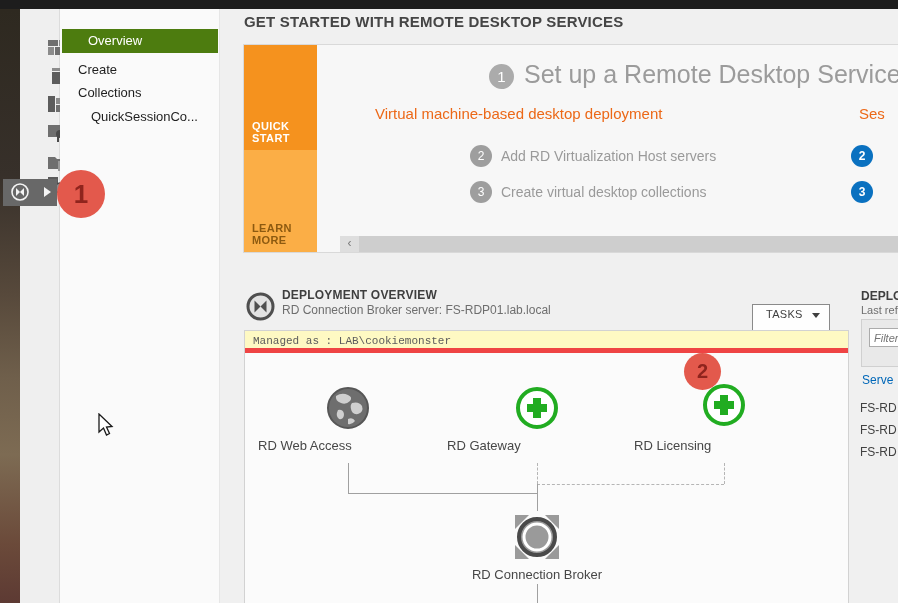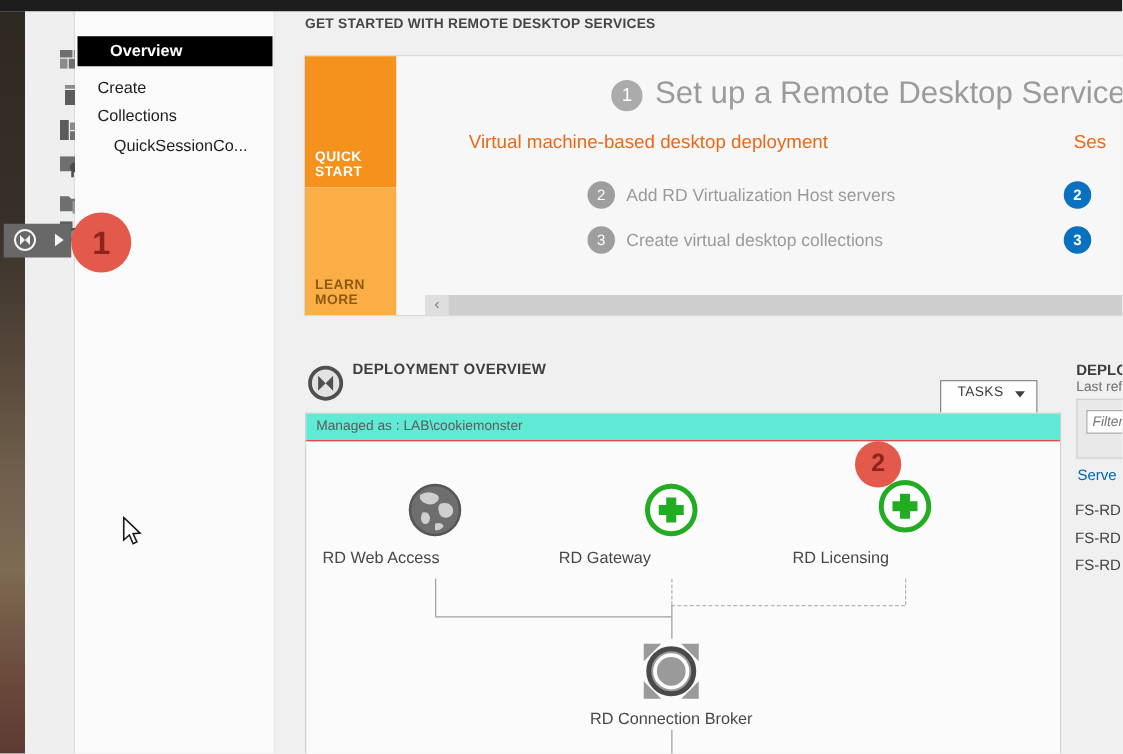--- a/index.html
+++ b/index.html
@@ -20,25 +20,25 @@
   .rds-row .flyout { border-left-color:#f4f4f4; left:41px; top:8px; }
 
   
   .badge { position:absolute; border-radius:50%; background:#E3594C; color:#8f241d; font-weight:bold; text-align:center; z-index:40; }
   .badge-1 { left:57px; top:170px; width:48px; height:48px; line-height:48px; font-size:26px; }
   .badge-2 { left:684px; top:353px; width:37px; height:37px; line-height:37px; font-size:20px; }
 
   
   .nav { position:absolute; left:60px; top:9px; width:160px; height:594px; background:#fafafa; border-right:1px solid #e6e6e6; }
   .nav-item { position:absolute; left:2px; width:156px; height:23px; line-height:23px; font-size:13px; color:#1e1e1e; padding-left:16px; cursor:pointer; white-space:nowrap; }
-  .nav-item.sel { background:#000000; color:#ffffff; padding-left:26px; height:24px; line-height:24px;font-weight:bold; }
+  .nav-item.sel { background:#4d7c0f; color:#ffffff; padding-left:26px; height:24px; line-height:24px; }
   .nav-item.indent { padding-left:29px; }
 
   
-  .page-title { position:absolute; left:244px; top:13px; font-size:11px; font-weight:bold; color:#454545; letter-spacing:.2px; }
+  .page-title { position:absolute; left:244px; top:13px; font-size:15px; font-weight:bold; color:#454545; letter-spacing:.2px; }
 
   
   .qs { position:absolute; left:243px; top:44px; width:677px; height:209px; background:#f7f7f7; border:1px solid #d9d9d9; }
   .qs-tab { position:absolute; left:0; width:73px; }
   .qs-tab-quick { top:0; height:105px; background:#F5921E; }
   .qs-tab-learn { top:105px; height:102px; background:#FBAE46; }
   .qs-tab-label { position:absolute; left:8px; bottom:6px; font-size:11px; font-weight:bold; letter-spacing:.4px; }
   .qs-tab-quick .qs-tab-label { color:#ffffff; }
   .qs-tab-learn .qs-tab-label { color:#8d5a10; }
   .step-circle { position:absolute; border-radius:50%; background:#9e9e9e; color:#ffffff; text-align:center; }
@@ -59,21 +59,21 @@
   
   .do-icon { position:absolute; left:246px; top:292px; width:29px; height:29px; }
   .do-title { position:absolute; left:282px; top:288px; font-size:12px; font-weight:bold; color:#3f3f3f; letter-spacing:.2px; }
   .do-subtitle { position:absolute; left:282px; top:303px; font-size:12px; color:#6e6e6e; }
   .tasks-btn { position:absolute; left:752px; top:304px; width:78px; height:35px; background:#fefefe; border:1px solid #8a8a8a; cursor:pointer; }
   .tasks-btn .t-lbl { position:absolute; left:13px; top:0; line-height:19px; font-size:11px; color:#3f3f3f; letter-spacing:.3px; }
   .tasks-btn .t-arrow { position:absolute; right:9px; top:8px; width:0; height:0; border-left:4px solid transparent; border-right:4px solid transparent; border-top:5px solid #3f3f3f; }
 
   
   .do-panel { position:absolute; left:244px; top:330px; width:605px; height:295px; background:#fbfbfb; border:1px solid #d2d2d2; }
-  .managed-bar { position:absolute; left:0; top:0; width:603px; height:22px; background:#5eead4; border-bottom:1px solid #ef4444; }
+  .managed-bar { position:absolute; left:0; top:0; width:603px; height:22px; background:#fef9c3; border-bottom:5px solid #ef4444;font-family:Liberation Mono, monospace; }
   .managed-bar span { display:block; padding-left:8px; line-height:21px; font-size:11px; color:#5c5c5c; }
   .node-label { position:absolute; top:107px; width:180px; font-size:13px; color:#474747; }
   .node-icon { position:absolute; cursor:pointer; }
   .plus-node { width:42px; height:42px; border:4px solid #21AC21; border-radius:50%; background:#ffffff; }
   .plus-node:before { content:""; position:absolute; left:7px; top:13px; width:20px; height:8px; background:#21AC21; }
   .plus-node:after { content:""; position:absolute; left:13px; top:7px; width:8px; height:20px; background:#21AC21; }
   .conn { position:absolute; }
   .conn.solid-v { border-left:1px solid #a0a0a0; width:0; }
   .conn.solid-h { border-top:1px solid #a0a0a0; height:0; }
   .conn.dash-v { border-left:1px dashed #b5b5b5; width:0; }
@@ -193,20 +193,21 @@
       <div class="qs-scroll-btn"><span>‹</span></div>
     </div>
   </div>
 
   <svg class="do-icon" viewBox="0 0 29 29">
     <circle cx="14.5" cy="14.5" r="12.5" fill="#e2e2e2" stroke="#4f4f4f" stroke-width="3"></circle>
     <path d="M8.5 8.5 L14.5 14.5 L8.5 20.5 Z" fill="#4f4f4f"></path>
     <path d="M20.5 8.5 L14.5 14.5 L20.5 20.5 Z" fill="#4f4f4f"></path>
   </svg>
   <div class="do-title">DEPLOYMENT OVERVIEW</div>
+  <div class="do-subtitle">RD Connection Broker server: FS-RDP01.lab.local</div>
 
   <div class="tasks-btn">
     <span class="t-lbl">TASKS</span>
     <span class="t-arrow"></span>
   </div>
 
   <div class="do-panel">
     <div class="managed-bar">
       <span>Managed as : LAB\cookiemonster</span>
     </div>

